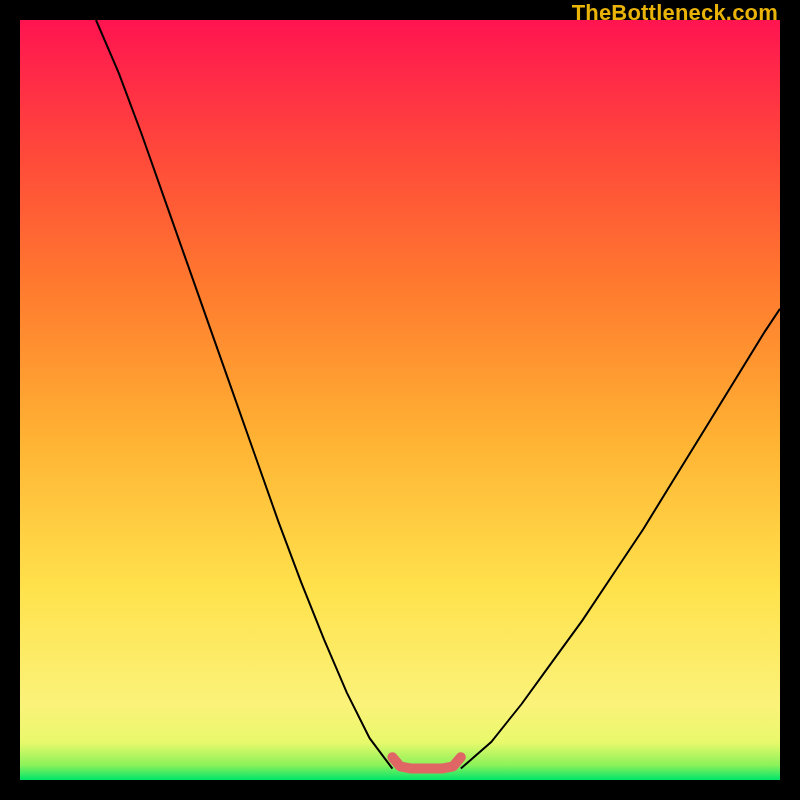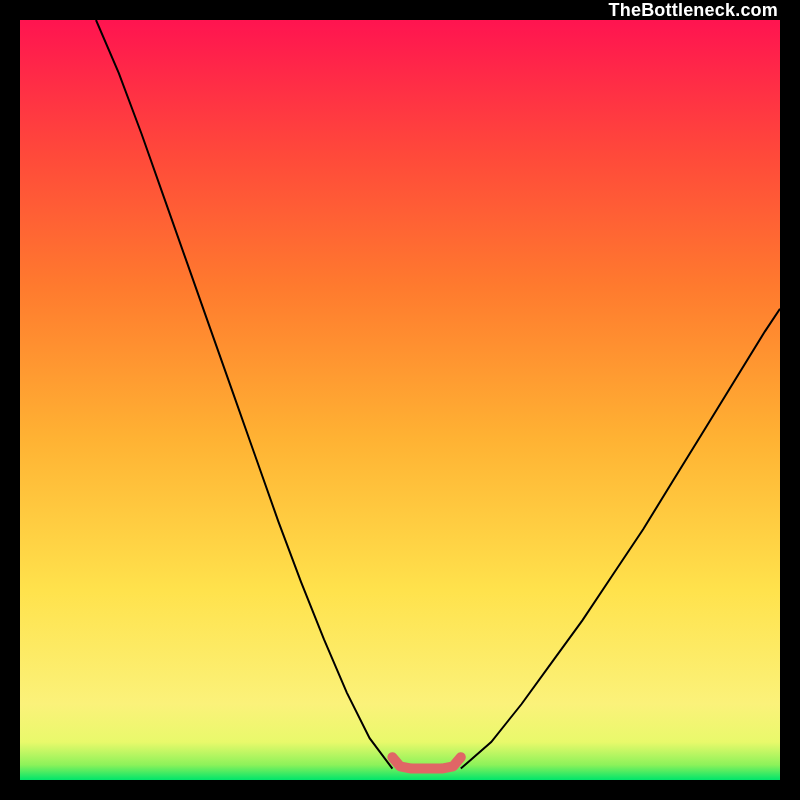--- a/index.html
+++ b/index.html
@@ -23,23 +23,23 @@
     left: 0;
     top: 0;
     width: 760px;
     height: 760px;
   }
   .watermark {
     position: absolute;
     top: 0px;
     right: 22px;
     font-family: Arial, Helvetica, sans-serif;
-    font-size: 18px;
+    font-size: 22px;
     font-weight: 600;
-    color: #ffffff;
+    color: #eab308;
     letter-spacing: 0.2px;
   }
 </style>
 </head>
 <body>
 
 <div class="frame">
   <svg class="plot-area" width="760" height="760" viewBox="0 0 760 760" preserveAspectRatio="none">
     <defs>
       <linearGradient id="bg-grad" x1="0" y1="1" x2="0" y2="0">

